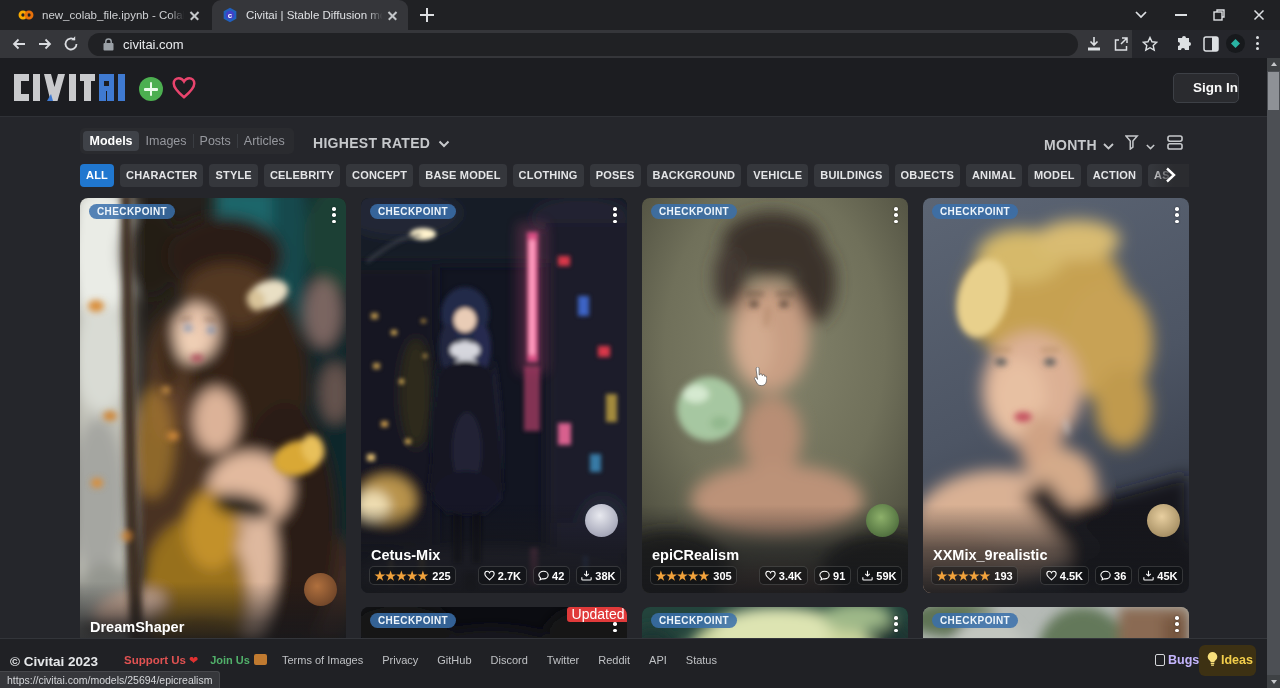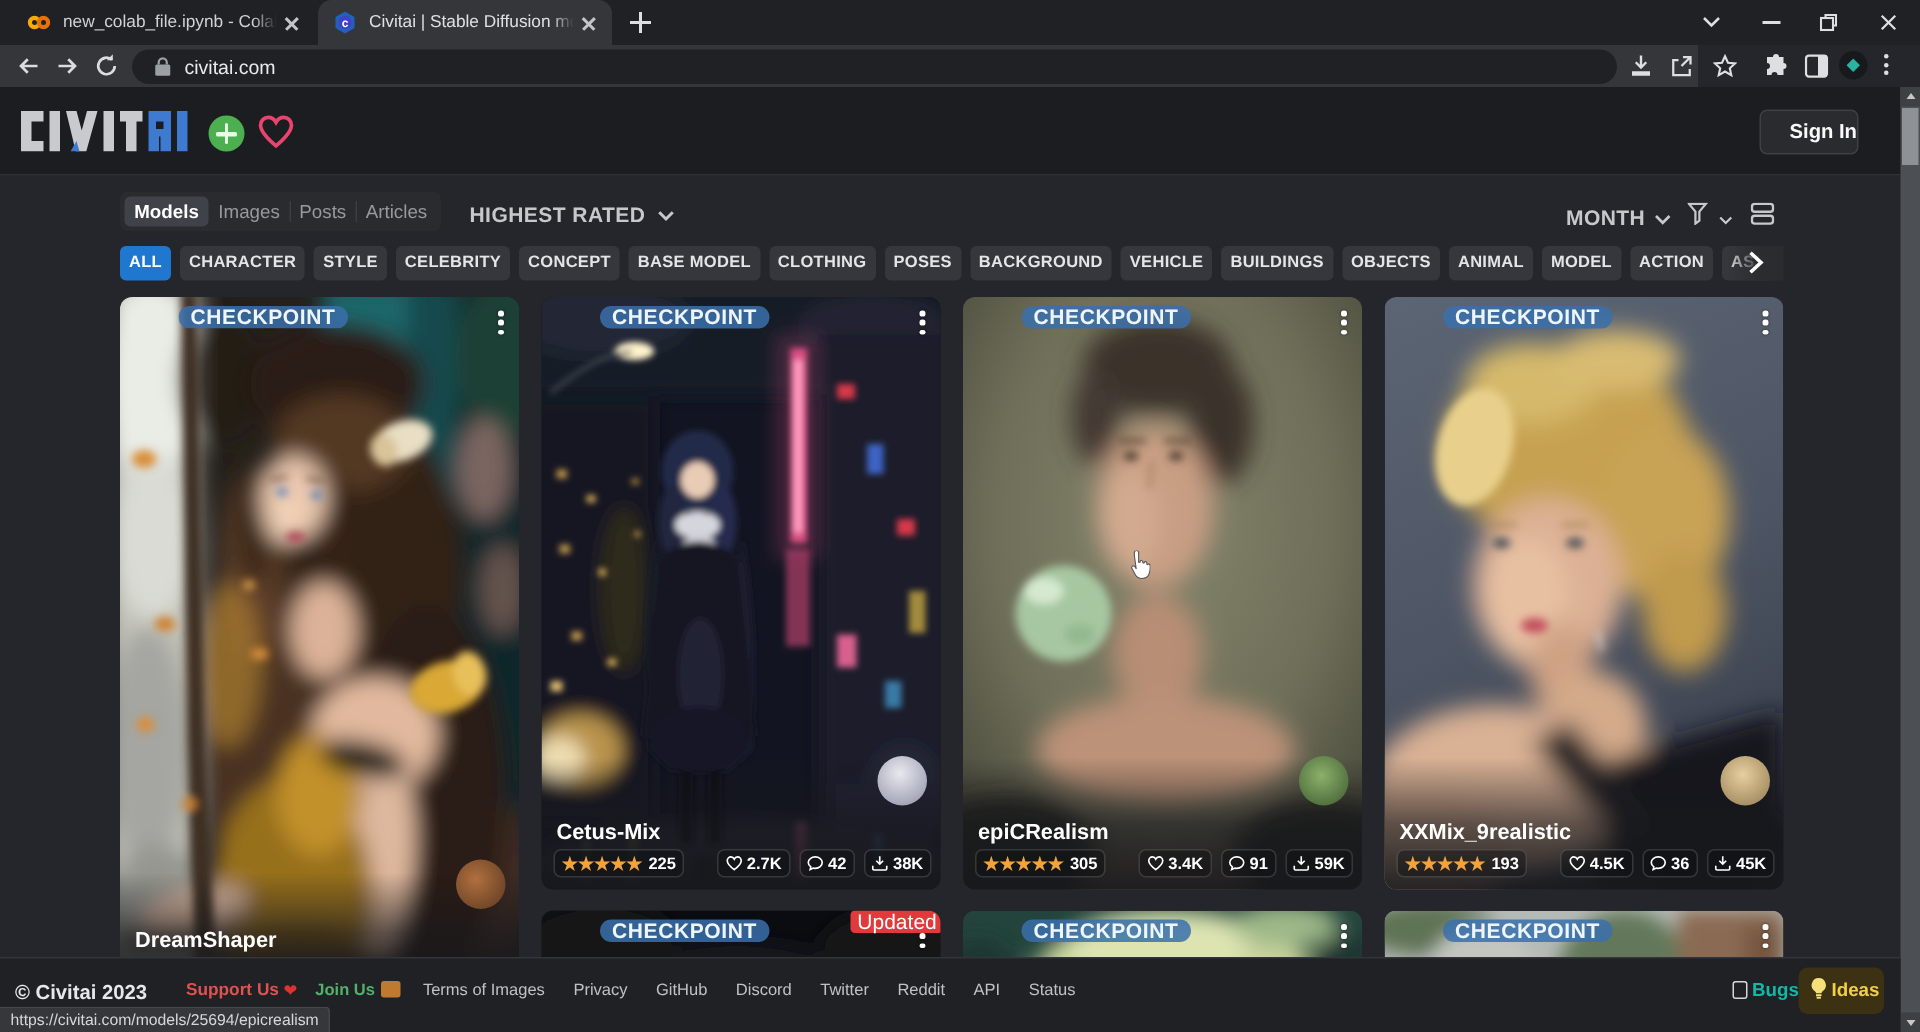--- a/index.html
+++ b/index.html
@@ -40,21 +40,21 @@
   #segctl .seg.sep:before { content:""; position:absolute; left:-0.5px; top:3px; bottom:3px; width:1px; background:#3a3d42; }
   #sortsel { position:absolute; left:313px; top:77px; color:#c6c8cb; font-weight:bold; font-size:14px; white-space:nowrap; letter-spacing:0.3px; }
   #period { position:absolute; top:77px; left:1044px; color:#c6c8cb; font-weight:bold; font-size:14px; letter-spacing:0.3px; }
   #chips { position:absolute; top:106px; left:80px; width:1101px; height:28px; display:flex; gap:6px; overflow:hidden; }
   .chip { flex:none; height:23px; border-radius:4px; background:#35373c; color:#e4e5e7; font-size:11px; font-weight:bold; line-height:23px; padding:0 6px; letter-spacing:0.2px; }
   .chip.blue { background:#2077cf; color:#fff; }
   #chiparrow { position:absolute; top:106px; left:1151px; width:38px; height:23px; background:linear-gradient(to right, rgba(37,38,43,0), #2b2c30 60%); }
   
   .card { position:absolute; width:266px; border-radius:8px; overflow:hidden; background:#1a1b1e; }
   .card svg.img { position:absolute; left:0; top:0; }
-  .cbadge { position:absolute; left:9px; top:6px; height:15px; border-radius:8px; background:rgba(58,112,172,0.85); color:#eef5fb; font-size:14px; font-weight:bold; line-height:15px; padding:0 8px; letter-spacing:0.4px;margin-left:30px; }
+  .cbadge { position:absolute; left:9px; top:6px; height:15px; border-radius:8px; background:rgba(58,112,172,0.85); color:#eef5fb; font-size:10px; font-weight:bold; line-height:15px; padding:0 8px; letter-spacing:0.4px; }
   .dots { position:absolute; right:7px; top:9px; width:10px; }
   .dots span { display:block; width:3.5px; height:3.5px; background:#fff; border-radius:50%; margin:0 auto 2.8px; box-shadow:0 0 2px rgba(0,0,0,0.6); }
   .cgrad { position:absolute; left:0; right:0; bottom:0; height:88px; background:linear-gradient(to bottom, rgba(23,24,28,0) 0%, rgba(23,24,28,0.62) 50%, rgba(23,24,28,0.92) 100%); }
   .ctitle { position:absolute; left:10px; color:#fff; font-size:14.5px; font-weight:bold; }
   .cstats { position:absolute; left:8px; right:6px; display:flex; }
   .statchip { height:19px; background:rgba(12,14,16,0.42); border:1px solid rgba(255,255,255,0.15); border-radius:5px; display:flex; align-items:center; padding:0 4.5px; color:#fff; font-size:11px; font-weight:bold; }
   .statchip svg { margin-right:3px; }
   .stars { letter-spacing:0px; color:#f2a33c; font-size:12px; margin-right:4px; }
   .rgroup { margin-left:auto; display:flex; gap:6px; }
   .avatar { position:absolute; width:33px; height:33px; border-radius:50%; overflow:hidden; }
@@ -619,21 +619,21 @@
         <a>Discord</a>
           <span style="width:19px;"></span>
         <a>Twitter</a>
           <span style="width:19px;"></span>
         <a>Reddit</a>
           <span style="width:19px;"></span>
         <a>API</a>
           <span style="width:19px;"></span>
         <a>Status</a>
       </div>
-      <div style="position:absolute; top:14px; left:1155px; color:#14b8a6; font-size:12.5px; font-weight:bold;"><span style="font-weight:normal; border:1px solid #d5d7da; border-radius:2px; font-size:9px; padding:0 2.5px; vertical-align:1px;">&nbsp;</span> Bugs</div>
+      <div style="position:absolute; top:14px; left:1155px; color:#c4b5fd; font-size:12.5px; font-weight:bold;"><span style="font-weight:normal; border:1px solid #d5d7da; border-radius:2px; font-size:9px; padding:0 2.5px; vertical-align:1px;">&nbsp;</span> Bugs</div>
       <div style="position:absolute; top:6px; left:1199px; width:57px; height:31px; background:#3d3113; border-radius:6px; color:#f3ce4b; font-size:12.5px; font-weight:bold; line-height:31px;"><span style="display:inline-block; margin:0 4px 0 8px; width:10px; height:13px; vertical-align:-2px;"><svg width="11" height="14" viewBox="0 0 11 14">
               <path d="M5.5 0a4.8 4.8 0 0 1 2.6 8.8c-.5.4-.8.8-.8 1.4H3.7c0-.6-.3-1-.8-1.4A4.8 4.8 0 0 1 5.5 0z" fill="#f7df7a"></path>
               <rect x="3.7" y="10.8" width="3.6" height="1.4" fill="#f7df7a"></rect>
               <rect x="4.1" y="12.6" width="2.8" height="1.2" fill="#f7df7a"></rect>
             </svg></span>Ideas</div>
     </div>
     <div id="statusbub">https://civitai.com/models/25694/epicrealism</div>
   </div>
 
   <div id="scrollbar">

